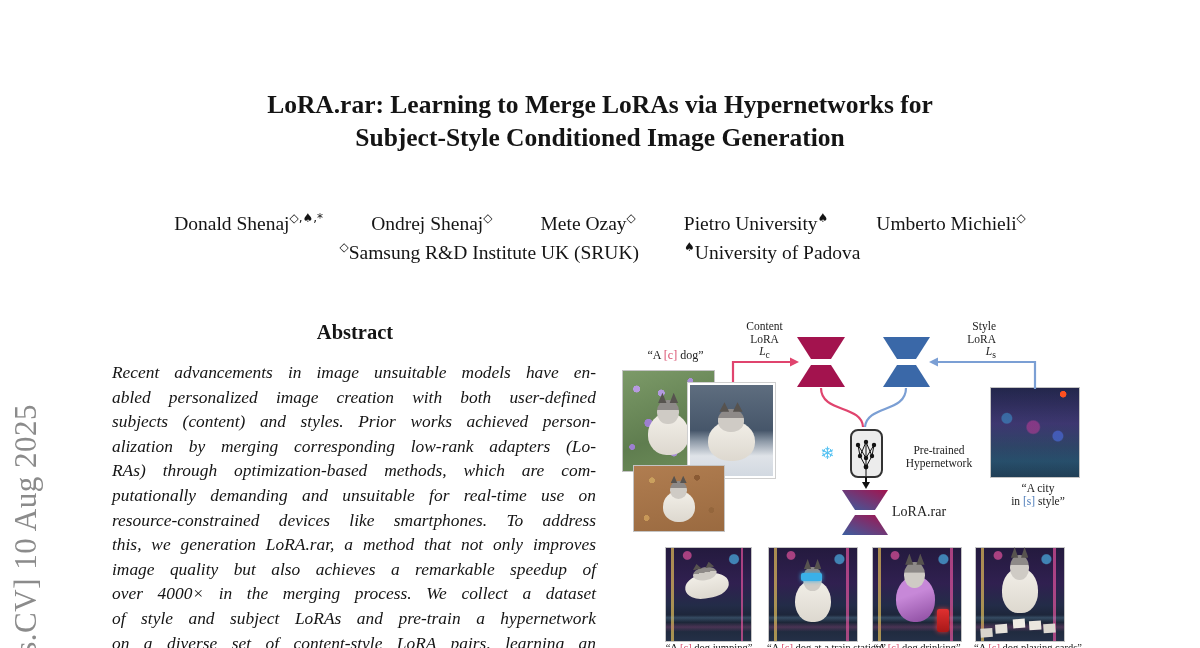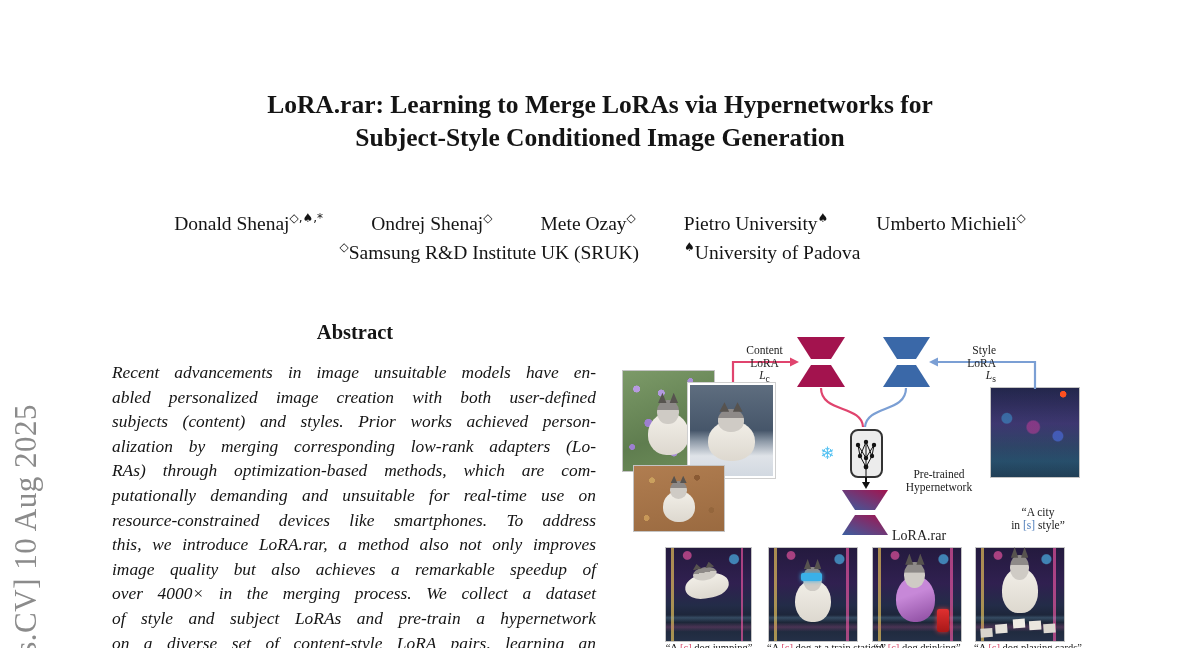--- a/index.html
+++ b/index.html
@@ -21,21 +21,21 @@
 
   
   .abs-head { position:absolute; left:113px; top:321px; width:484px; text-align:center;
               font-weight:bold; font-size:20.5px; }
   .abs { position:absolute; left:112px; top:360px; width:484px; font-style:italic; font-size:17.4px; }
   .abs .ln { text-align:justify; text-align-last:justify; line-height:24.6px; height:24.6px; overflow:visible; }
 
   
   .fig { position:absolute; left:615px; top:305px; width:485px; height:343px; }
   .fig svg.overlay { position:absolute; left:0; top:0; pointer-events:none; }
-  .lbl { position:absolute; text-align:center; font-size:11.5px; line-height:12.5px; color:#222;margin-top:24px; }
+  .lbl { position:absolute; text-align:center; font-size:11.5px; line-height:12.5px; color:#222; }
   .math-l { font-style:italic; }
   .snow { position:absolute; left:205px; top:138px; font-size:17px; color:#56c2f2;
           font-family:"DejaVu Sans",sans-serif; }
   .tok-c { color:#d94f6e; }
   .tok-s { color:#4a7ab8; }
 
   
   .ph { position:absolute; box-sizing:border-box; border:1px solid #c4c4c4; }
   .ph-front { border:2px solid #fff; box-shadow:0 0 0 1px #cfcfcf; }
   .pup { position:absolute; background:linear-gradient(180deg,#f2efe8,#ddd8cf); border-radius:50% 50% 46% 46%; }
@@ -121,21 +121,21 @@
   <div class="abs-head">Abstract</div>
 
   <div class="abs">
     <div class="ln">Recent advancements in image unsuitable models have en-</div>
     <div class="ln">abled personalized image creation with both user-defined</div>
     <div class="ln">subjects (content) and styles. Prior works achieved person-</div>
     <div class="ln">alization by merging corresponding low-rank adapters (Lo-</div>
     <div class="ln">RAs) through optimization-based methods, which are com-</div>
     <div class="ln">putationally demanding and unsuitable for real-time use on</div>
     <div class="ln">resource-constrained devices like smartphones. To address</div>
-    <div class="ln">this, we introduce LoRA.rar, a method also not only improves</div>
+    <div class="ln">this, we generation LoRA.rar, a method that not only improves</div>
     <div class="ln">image quality but also achieves a remarkable speedup of</div>
     <div class="ln">over 4000× in the merging process. We collect a dataset</div>
     <div class="ln">of style and subject LoRAs and pre-train a hypernetwork</div>
     <div class="ln">on a diverse set of content-style LoRA pairs, learning an</div>
   </div>
 
   <div class="fig">
 
     <div class="ph ph-flower" style="left:7px; top:65px; width:93px; height:102px; z-index:1;">
       <div class="pup"></div>

